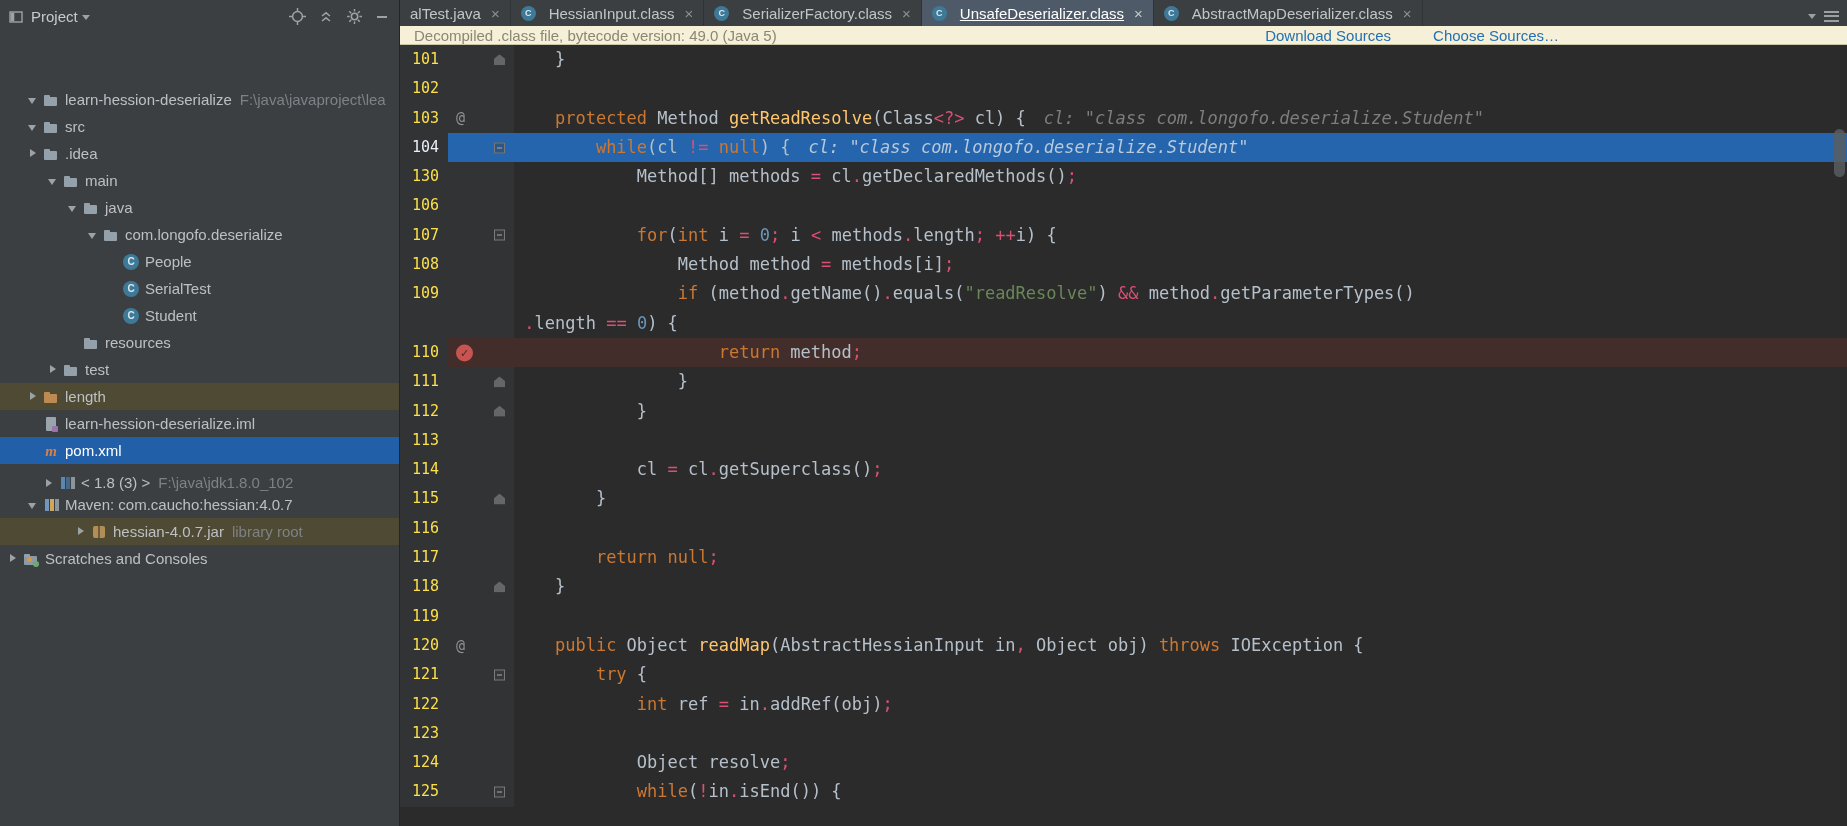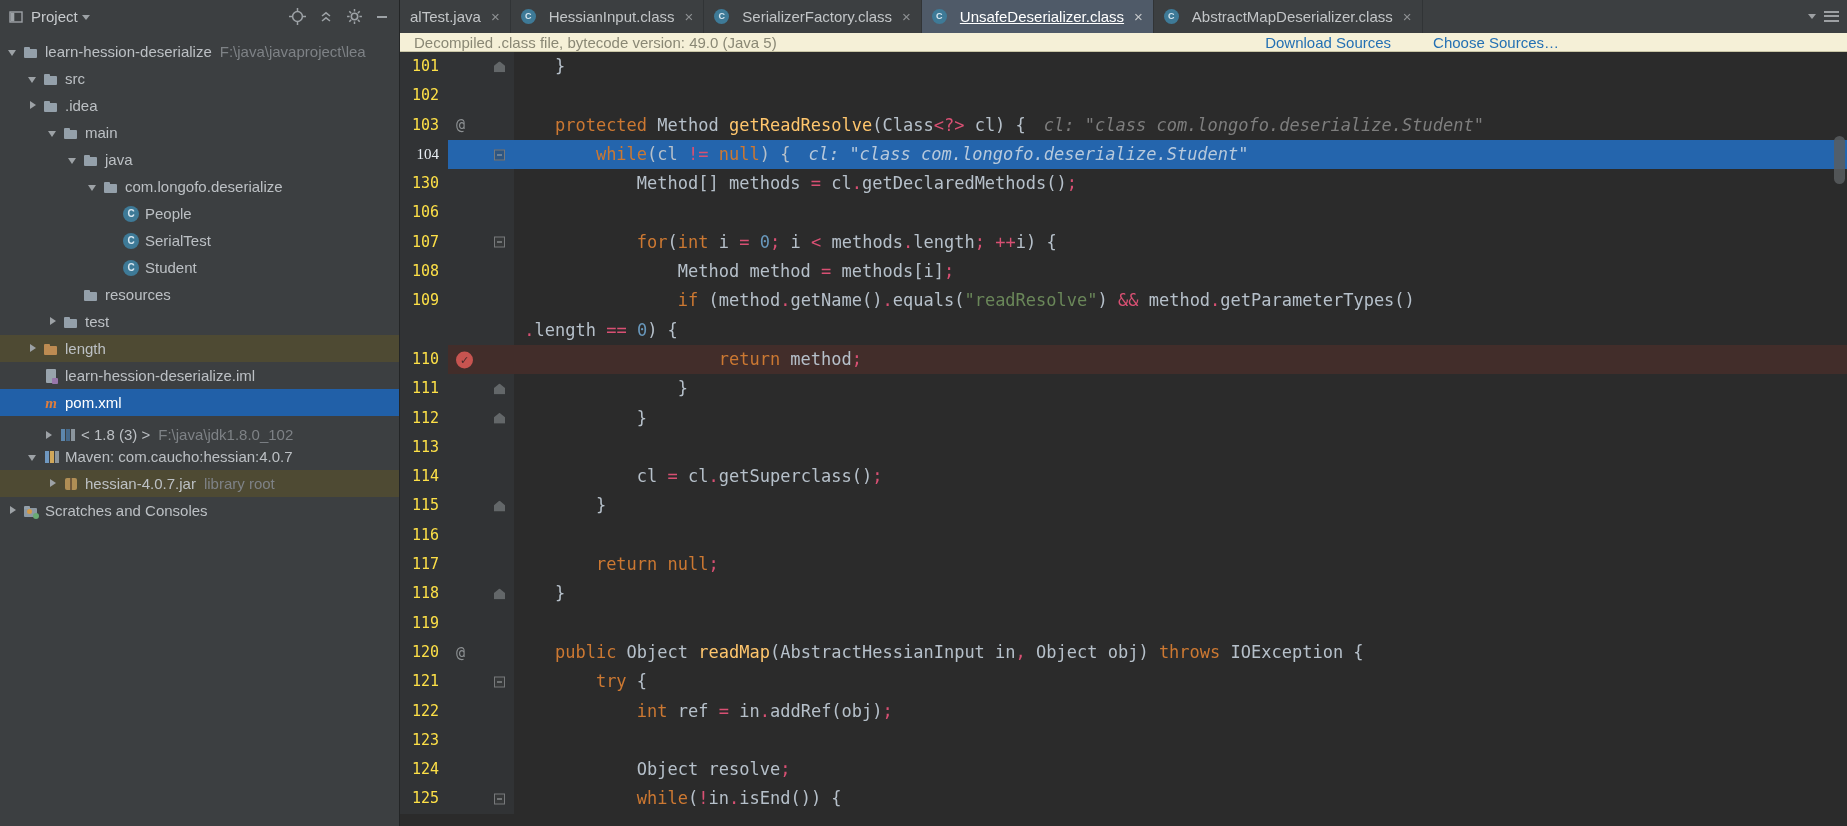--- a/index.html
+++ b/index.html
@@ -3,21 +3,21 @@
 <meta charset="utf-8">
 <style>
   * { box-sizing: border-box; }
   html,body { margin:0; padding:0; }
   body {
     width:1847px; height:826px; overflow:hidden;
     background:#2b2b2b; font-family:"Liberation Sans", sans-serif;
     display:flex;
   }
   
-  .left-panel { width:400px; flex:none; background:#3c3f41; border-right:1px solid #232526; display:flex; flex-direction:column; overflow:hidden; }
+  .left-panel { width:400px; flex:none; background:#3c3f41; border-right:1px solid #232526; display:flex; flex-direction:column; overflow:hidden;gap:48px; }
   .panel-header { height:33px; flex:none; display:flex; align-items:center; padding:0 10px 0 8px; color:#c7cacd; font-size:15px; }
   .panel-header .ph-title { margin:0 4px 0 7px; }
   .ph-caret { width:0; height:0; border-left:4px solid transparent; border-right:4px solid transparent; border-top:5px solid #9da2a6; margin-top:2px; }
   .ph-right { margin-left:auto; display:flex; align-items:center; gap:12px; }
   .ph-right svg { display:block; }
   .tree { flex:1; overflow:hidden; padding-top:5px; }
   .tree-row { height:27px; display:flex; align-items:center; white-space:nowrap; color:#bcc0c4; font-size:15px; overflow:hidden; }
   .tree-row.hl-selected { background:#2160a8; color:#ffffff; }
   .tree-row.hl-olive { background:#4e4a33; }
   .tree-label {}
@@ -38,21 +38,21 @@
   .ti-file::before { content:""; position:absolute; left:3px; top:1px; width:10px; height:14px; background:#99a4ad; border-radius:1px; }
   .ti-file.module::after { content:""; position:absolute; right:1px; bottom:0; width:6px; height:6px; background:#9876aa; border-radius:1px; }
   .ti-lib::before { content:""; position:absolute; left:2px; top:2px; width:4px; height:12px; background:#6f98c1; }
   .ti-lib::after { content:""; position:absolute; left:7px; top:2px; width:4px; height:12px; background:#d0a75a; box-shadow:5px 0 0 #8b959d; }
   .ti-lib.jdk::before { background:#5d87ad; }
   .ti-lib.jdk::after { background:#46698a; box-shadow:5px 0 0 #8b959d; }
   .ti-jar::before { content:""; position:absolute; left:2px; top:2px; width:12px; height:12px; background:#b08e55; border-radius:2px; }
   .ti-jar::after { content:""; position:absolute; left:7px; top:2px; width:2px; height:12px; background:#70583a; }
   
   .right { flex:1; min-width:0; display:flex; flex-direction:column; }
-  .tabbar { height:33px; flex:none; background:#3c3f41; display:flex; align-items:stretch; position:relative; overflow:hidden; }
+  .tabbar { height:26px; flex:none; background:#3c3f41; display:flex; align-items:stretch; position:relative; overflow:hidden; }
   .tabs { display:flex; align-items:stretch; }
   .tab { display:flex; align-items:center; gap:7px; padding:0 10px; font-size:15px; color:#c2c5c7; border-right:1px solid #313436; cursor:default; white-space:nowrap; }
   .tab .ti-class { width:15px; height:15px; font:bold 9px/15px "Liberation Sans",sans-serif; }
   .tab-close { color:#8f9294; font-size:15px; margin-left:3px; }
   .tab.active { background:#4f5a68; color:#ffffff; }
   .tab.active .tab-label { text-decoration:underline; }
   .tab.active .tab-close { color:#c6c9cc; }
   .tab-extras { position:absolute; right:8px; top:0; height:33px; display:flex; align-items:center; gap:8px; }
   .burger { width:15px; height:11px; background:linear-gradient(#9da0a3 0 2px, transparent 2px 4.5px, #9da0a3 4.5px 6.5px, transparent 6.5px 9px, #9da0a3 9px 11px); }
   .caret-down { width:0;height:0;border-left:4px solid transparent;border-right:4px solid transparent;border-top:5px solid #9da0a3; }
@@ -60,21 +60,21 @@
   .banner { height:19px; flex:none; background:#f5f0d7; border-bottom:1px solid #c9c5a6; display:flex; align-items:center; padding-left:14px; font-size:15px; color:#8a8875; position:relative; }
   .banner-links { position:absolute; right:288px; top:0; height:100%; display:flex; align-items:center; gap:42px; }
   .banner-links a { color:#2470b3; text-decoration:none; font-size:15px; cursor:pointer; }
   
   .editor { flex:1; min-height:0; position:relative; overflow:hidden; background:#2b2b2b; }
   .code-line { display:flex; height:29.3px; font-family:"DejaVu Sans Mono", monospace; font-size:17px; line-height:29.3px; white-space:pre; }
   .ln { width:48px; flex:none; background:#313335; color:#fde047; text-align:right; padding-right:9px; font-size:15px; }
   .gut { width:66px; flex:none; background:#313335; position:relative; }
   .code { flex:1; min-width:0; color:#b6c0ca; }
   .code-line.exec .gut, .code-line.exec .code { background:#2465ad; }
-  .code-line.exec .ln { color:#e9eff5;font-family:Liberation Serif, serif; }
+  .code-line.exec .ln { color:#e9eff5; }
   .code-line.bp .gut, .code-line.bp .code { background:#422d2a; }
   .g-left { position:absolute; left:8px; top:50%; transform:translateY(-50%); }
   .g-fold { position:absolute; left:46px; top:50%; transform:translateY(-50%); }
   .g-at { color:#8d9193; font:15px "DejaVu Sans Mono", monospace; }
   .g-bp { width:17px; height:17px; border-radius:50%; background:#c75450; color:#46292b; font:bold 11px/17px "DejaVu Sans", sans-serif; text-align:center; }
   .g-fold-minus { width:11px; height:11px; border:1px solid #77797b; background:rgba(62,65,66,.4); }
   .g-fold-minus::after { content:""; display:block; margin:4px auto 0; width:5px; height:1px; background:#a7abae; }
   .g-fold-up { width:11px; height:11px; background:#636769; clip-path:polygon(50% 0,100% 42%,100% 100%,0 100%,0 42%); }
   .tk-d{color:#b6c0ca} .tk-k{color:#cc7832} .tk-o{color:#d85073} .tk-s{color:#6a8759} .tk-n{color:#6897bb} .tk-m{color:#ffc66d}
   .hint { color:#7e7e7e; font-style:italic; margin-left:18px; }
@@ -103,21 +103,21 @@
       <svg width="17" height="17" viewBox="0 0 16 16">
         <circle cx="8" cy="8" r="3" fill="none" stroke="#9da2a6" stroke-width="1.5"></circle>
         <path d="M8 1v2.4M8 12.6V15M1 8h2.4M12.6 8H15M3.1 3.1l1.7 1.7M11.2 11.2l1.7 1.7M12.9 3.1l-1.7 1.7M4.8 11.2l-1.7 1.7" stroke="#9da2a6" stroke-width="1.4"></path>
       </svg>
       <svg width="14" height="16" viewBox="0 0 14 16">
         <path d="M2 8h10" stroke="#9da2a6" stroke-width="2"></path>
       </svg>
     </span>
   </div>
   <div class="tree" id="tree">
-      <div class="tree-row" style="padding-left: 6px;">
+      <div class="tree-row" style="padding-left: 6px; margin-left: 20px;">
         <span class="exp open"></span>
         <span class="ti ti-folder"></span>
         <span class="tree-label">learn-hession-deserialize</span>
         <span class="suffix">F:\java\javaproject\lea</span>
       </div>
       <div class="tree-row" style="padding-left: 26px;">
         <span class="exp open"></span>
         <span class="ti ti-folder"></span>
         <span class="tree-label">src</span>
       </div>
@@ -185,21 +185,21 @@
         <span class="exp closed"></span>
         <span class="ti ti-lib jdk"></span>
         <span class="tree-label">&lt; 1.8 (3) &gt;</span>
         <span class="suffix">F:\java\jdk1.8.0_102</span>
       </div>
       <div class="tree-row" style="padding-left: 26px;">
         <span class="exp open"></span>
         <span class="ti ti-lib"></span>
         <span class="tree-label">Maven: com.caucho:hessian:4.0.7</span>
       </div>
-      <div class="tree-row hl-olive" style="padding-left: 46px;">
+      <div class="tree-row hl-olive" style="padding-left: 74px;">
         <span class="exp closed"></span>
         <span class="ti ti-jar"></span>
         <span class="tree-label">hessian-4.0.7.jar</span>
         <span class="suffix">library root</span>
       </div>
       <div class="tree-row" style="padding-left: 6px;">
         <span class="exp closed"></span>
         <span class="ti ti-folder scratch">
           <span class="dot2"></span>
           <span class="dot1"></span>

